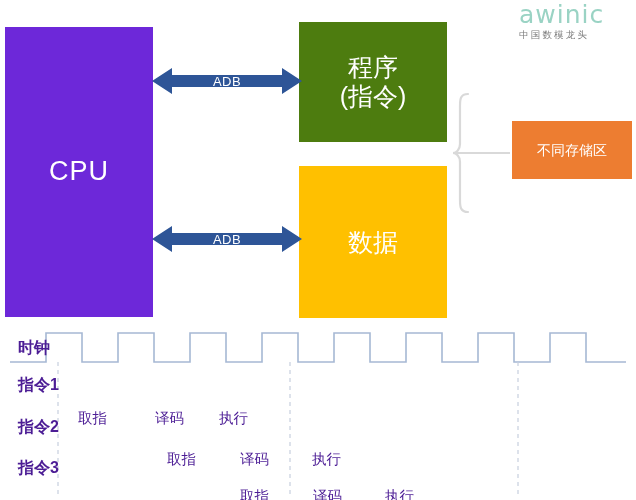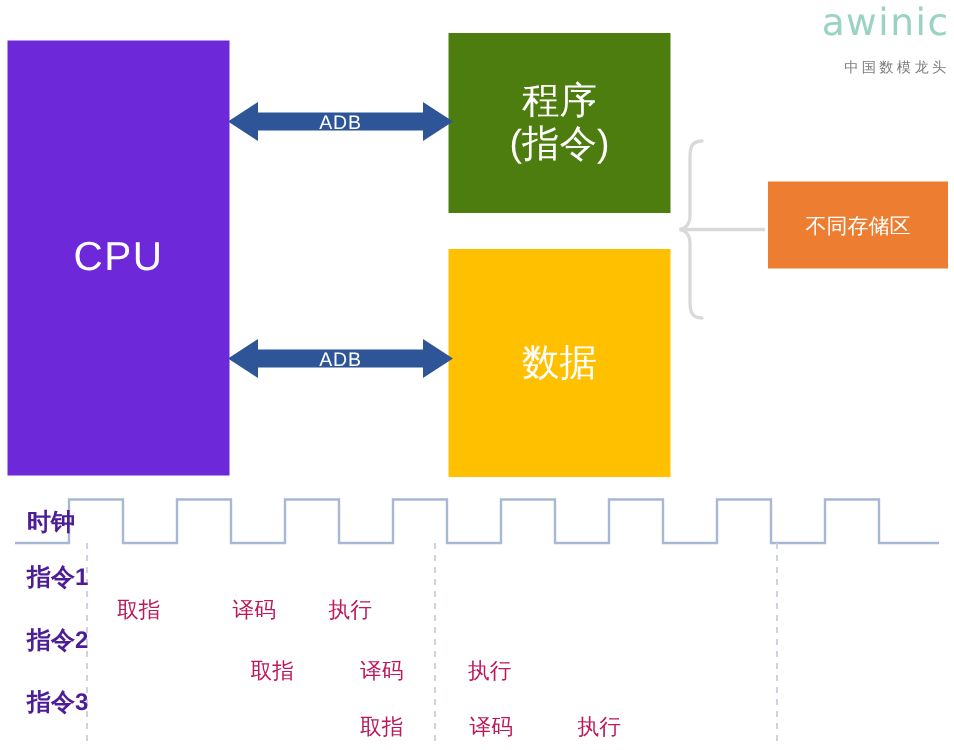--- a/index.html
+++ b/index.html
@@ -19,32 +19,32 @@
     height: 500px;
     background: #ffffff;
   }
 
   
   .logo-wrap {
     position: absolute;
     left: 519px;
     top: 2px;
     width: 114px;
-    text-align: right;
+    text-align: left;
     line-height: 1;
   }
   .logo-word {
     font-size: 25px;
     letter-spacing: 1px;
     color: #9ad3c4;
     font-weight: 400;
     font-family: "DejaVu Sans", sans-serif;
   }
   .logo-sub {
-    margin-top: 14px;
+    margin-top: 3px;
     font-size: 9.5px;
     letter-spacing: 2.2px;
     color: #7d7d7d;
     font-family: "DejaVu Sans", sans-serif;
   }
 
   
   .block {
     position: absolute;
     box-sizing: border-box;
@@ -138,23 +138,24 @@
   .row-label {
     position: absolute;
     color: #4c1d95;
     font-size: 16px;
     font-weight: bold;
     white-space: nowrap;
     padding-left: 12px;
   }
   .stage-label {
     position: absolute;
-    color: #be185d;
+    color: #4c1d95;
     font-size: 14.5px;
     white-space: nowrap;
+    margin-top: 12px;
   }
 </style>
 </head>
 <body>
 
 <div id="stage">
 
   <div class="logo-wrap">
     <div class="logo-word">awinic</div>
     <div class="logo-sub">中国数模龙头</div>

